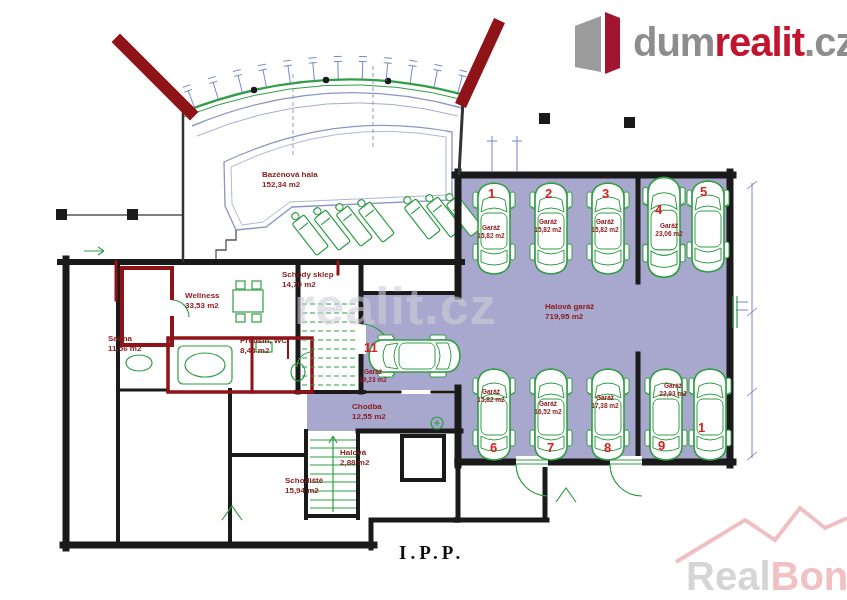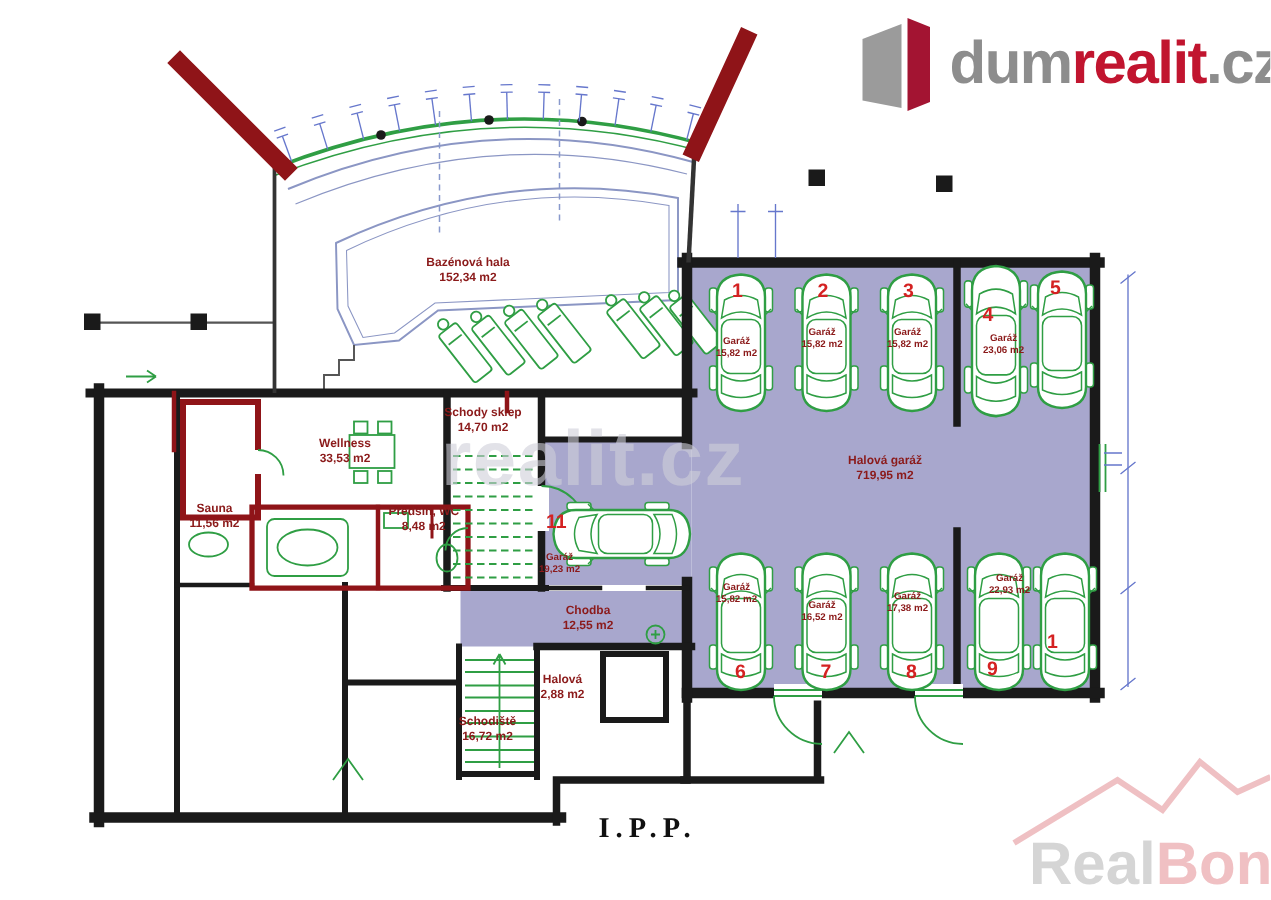--- a/index.html
+++ b/index.html
@@ -17,21 +17,21 @@
   .dimd{stroke:#8899cc;fill:none;stroke-width:1;stroke-dasharray:4,3;}
   .poolline{stroke:#8b96c4;fill:none;}
   .glass{stroke:var(--green,#1f9d3f);fill:none;}
   .mark{fill:#1a1a1a;stroke:none;}
   .car-body{fill:#ffffff;stroke:var(--green,#2f9e44);stroke-width:1.6;}
   .car-line{fill:none;stroke:var(--green,#2f9e44);stroke-width:1;}
   .car-wheel{fill:#fff;stroke:var(--green,#2f9e44);stroke-width:1;}
 
   
   .room-lbl{position:absolute;color:var(--label,#8b1a1a);font:700 8px/10px "Liberation Sans",sans-serif;
-            text-align:center;white-space:nowrap;}
+            text-align:left;white-space:nowrap;}
   .lbl{position:absolute;width:46px;color:var(--label,#8b1a1a);font:700 6.5px/8px "Liberation Sans",sans-serif;
        text-align:center;white-space:nowrap;}
   .pnum{position:absolute;color:var(--number,#d42222);font:700 13px/13px "Liberation Sans",sans-serif;}
 
   
   .logo{position:absolute;left:573px;top:10px;display:flex;align-items:center;gap:12px;}
   .logo-text{font:700 40px/40px "Liberation Sans",sans-serif;letter-spacing:-1px;}
   .logo-text .lg{color:var(--logo-gray,#8d8d8d);}
   .logo-text .lr{color:var(--logo-red,#c1152f);margin-top:43px;}
 
@@ -299,21 +299,21 @@
   <div class="room-lbl" style="left:352px;top:402px;width:80px">
     <div>Chodba</div>
       <div>12,55 m2</div>
   </div>
   <div class="room-lbl" style="left:340px;top:448px;width:70px">
     <div>Halová</div>
       <div>2,88 m2</div>
   </div>
   <div class="room-lbl" style="left:285px;top:476px;width:80px">
     <div>Schodiště</div>
-      <div>16,72 m2</div>
+      <div>15,94 m2</div>
   </div>
   <div class="room-lbl" style="left:545px;top:302px;width:90px">
     <div>Halová garáž</div>
       <div>719,95 m2</div>
   </div>
 
   <div class="pnum" style="left:488px;top:187px">1</div>
   <div class="pnum" style="left:545px;top:187px">2</div>
   <div class="pnum" style="left:602px;top:187px">3</div>
   <div class="pnum" style="left:655px;top:203px">4</div>

